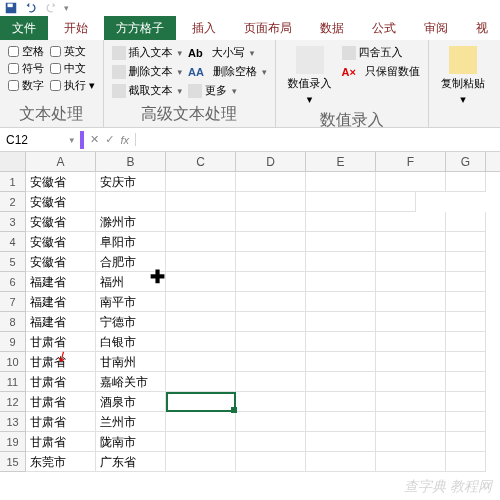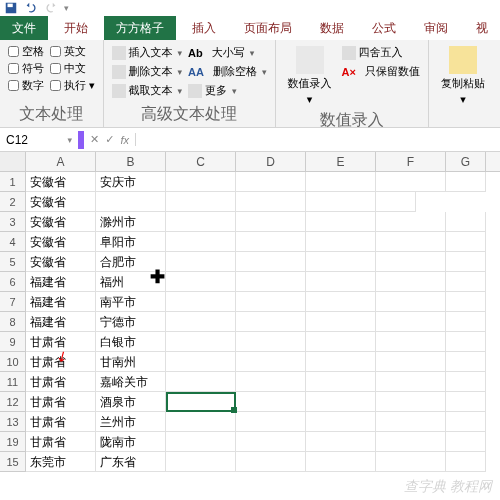--- a/index.html
+++ b/index.html
@@ -20,21 +20,21 @@
 .col { display: flex; flex-direction: column; gap: 2px; justify-content: flex-start; }
 .chk { display: flex; align-items: center; gap: 3px; font-size: 11px; white-space: nowrap; }
 .chk input { width: 11px; height: 11px; }
 .rbtn { display: flex; align-items: center; gap: 3px; font-size: 11px; white-space: nowrap; padding: 1px 0; }
 .rbtn .sq { width: 14px; height: 14px; background: #ddd; display: inline-block; }
 .rbtn .arrw { margin-left: 2px; font-size: 9px; color: #666; }
 .bigbtn { display: flex; flex-direction: column; align-items: center; gap: 2px; padding: 2px 4px; font-size: 11px; }
 .bigbtn .bigicon { width: 28px; height: 28px; background: #e8e8e8; }
 
 .formula-bar { display: flex; align-items: center; height: 24px; border-bottom: 1px solid #d4d4d4; }
-.name-box { width: 84px; border-right: 6px solid #8b5cf6; padding: 2px 6px; font-size: 12px; display: flex; align-items: center; justify-content: space-between; }
+.name-box { width: 84px; border-right: 4px solid #8b5cf6; padding: 2px 6px; font-size: 12px; display: flex; align-items: center; justify-content: space-between; }
 .name-box .dd { font-size: 9px; color: #888; }
 .fx-controls { display: flex; align-items: center; gap: 6px; padding: 0 6px; border-right: 1px solid #d4d4d4; color: #888; font-size: 11px; }
 .fx-input { flex: 1; padding: 2px 6px; }
 
 .sheet { position: relative; }
 .colheads { display: flex; height: 20px; background: #f5f5f5; border-bottom: 1px solid #ccc; }
 .corner { width: 26px; border-right: 1px solid #ccc; background: #eee; }
 .colhead { border-right: 1px solid #ccc; text-align: center; font-size: 12px; color: #555; line-height: 20px; }
 .colA { width: 70px; } .colB { width: 70px; } .colC { width: 70px; } .colD { width: 70px; }
 .colE { width: 70px; } .colF { width: 70px; } .colG { width: 40px; }

